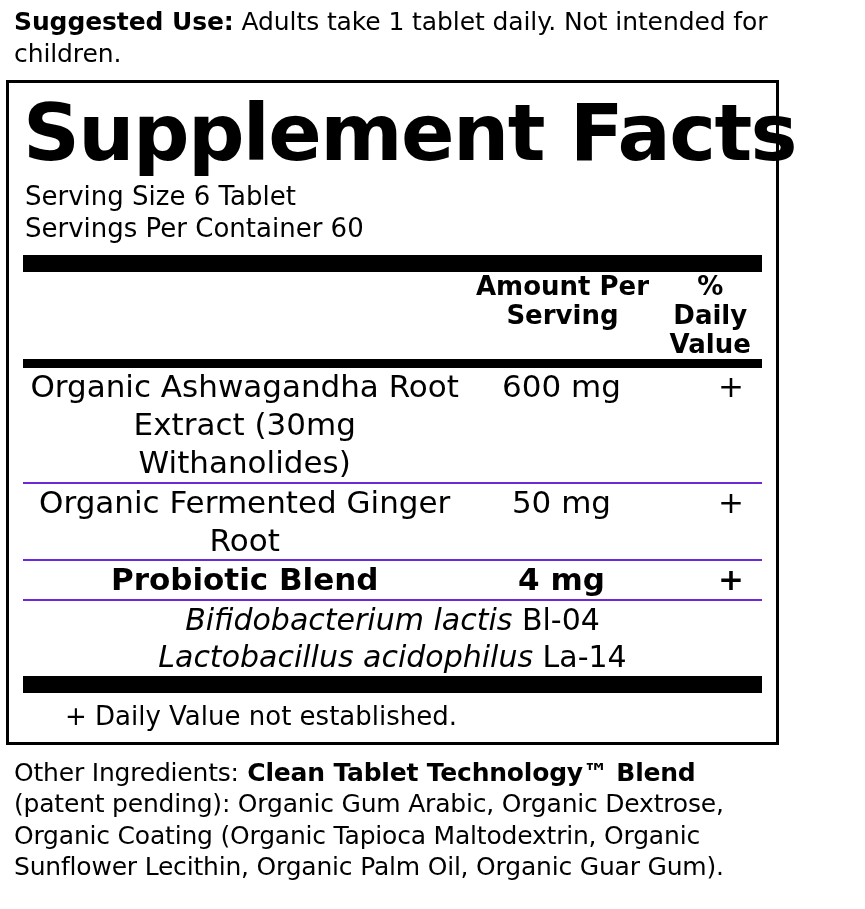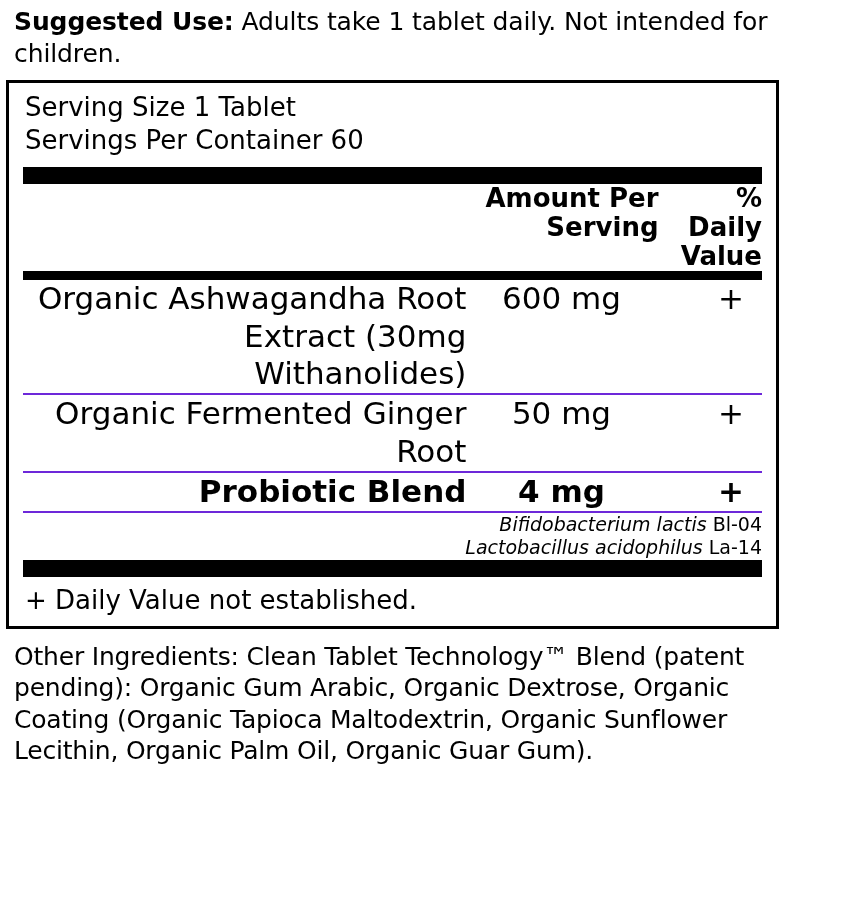--- a/index.html
+++ b/index.html
@@ -75,21 +75,21 @@
 
   
   table.sf-table {
     width: 100%;
     border-collapse: collapse;
     table-layout: fixed;
   }
   table.sf-table td, table.sf-table th {
     padding: 0;
     vertical-align: top;
-    text-align: right;
+    text-align: center;
   }
   col.c-name { width: 60%; }
   col.c-amt  { width: 26%; }
   col.c-dv   { width: 14%; }
 
   .head-row td {
     font-size: 26px;
     font-weight: bold;
     line-height: 1.12;
     text-align: right;
@@ -104,63 +104,65 @@
   }
   .row td.amt, .row td.dv {
     text-align: center;
     padding-right: 0;
   }
   .row td.dv { text-align: right; padding-right: 18px; }
   .row td.amt { padding-right: 2px; }
   .row.bold td { font-weight: bold; }
 
   .sub-row td {
-    font-size: 19px;
+    font-size: 30px;
     line-height: 1.24;
     padding: 6px 0 10px 22px;
   }
   .sub-row .genus {
     font-style: italic;
   }
 
   .separator {
     border-top: 2px solid #6d28d9;
   }
 
   .footnote {
     font-size: 26px;
     line-height: 1.2;
     padding: 8px 0 6px 2px;
+    margin-left: 40px;
   }
 
   
   .other-ing {
     font-size: 25px;
     line-height: 1.26;
     padding: 12px 8px 0 14px;
     letter-spacing: -0.2px;
   }
   .other-ing .label { font-weight: normal; }
-  .other-ing .bold-part { font-weight: normal; }
+  .other-ing .bold-part { font-weight: bold; }
 </style>
 </head>
 <body>
 
 <div class="page">
 
   <div class="suggested-use">
     <span class="label">Suggested Use:</span><span> Adults take 1 tablet daily. Not intended for children.</span>
   </div>
 
   <div class="panel">
     <div class="panel-inner">
 
+      <div class="sf-title">Supplement Facts</div>
 
       <div class="serving-lines">
-        <div>Serving Size 1 Tablet</div>
+        <div>Serving Size 6 Tablet</div>
         <div>Servings Per Container 60</div>
       </div>
 
       <div class="rule-thick"></div>
 
       <table class="sf-table">
         <colgroup>
           <col class="c-name">
           <col class="c-amt">
           <col class="c-dv">

